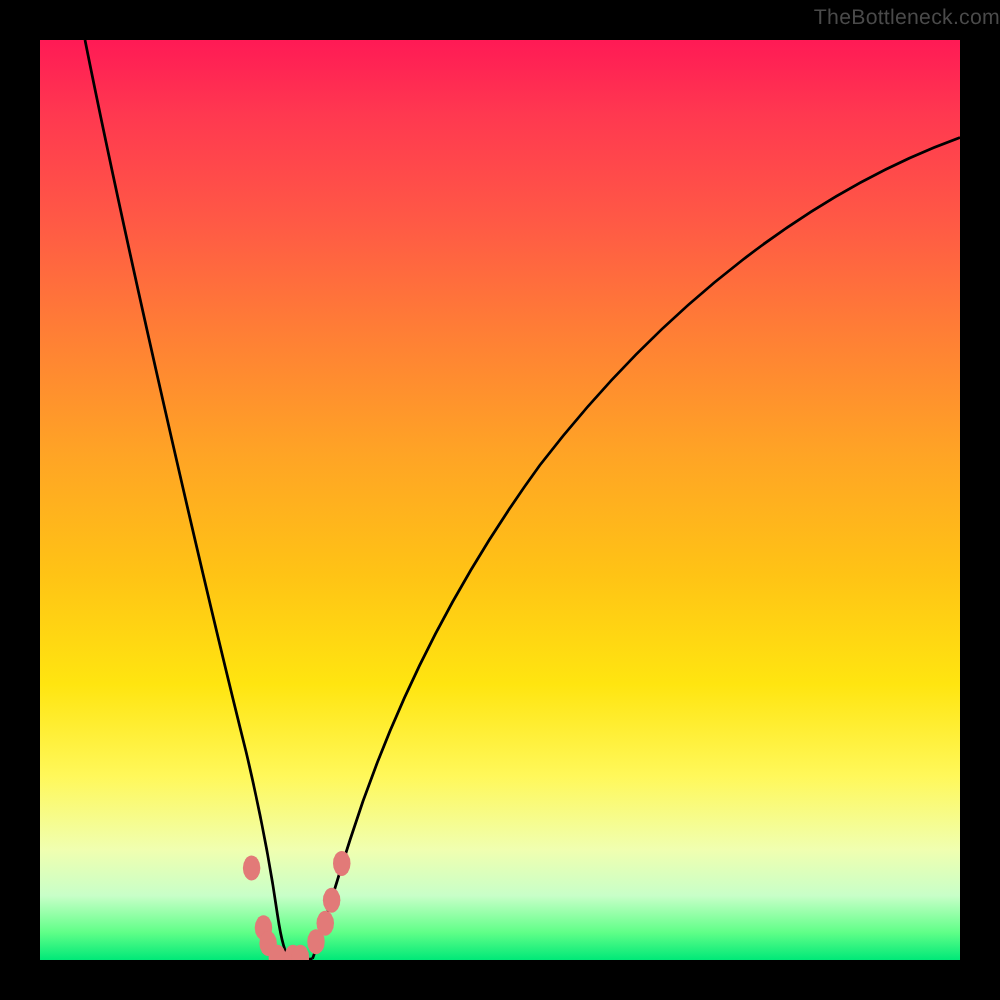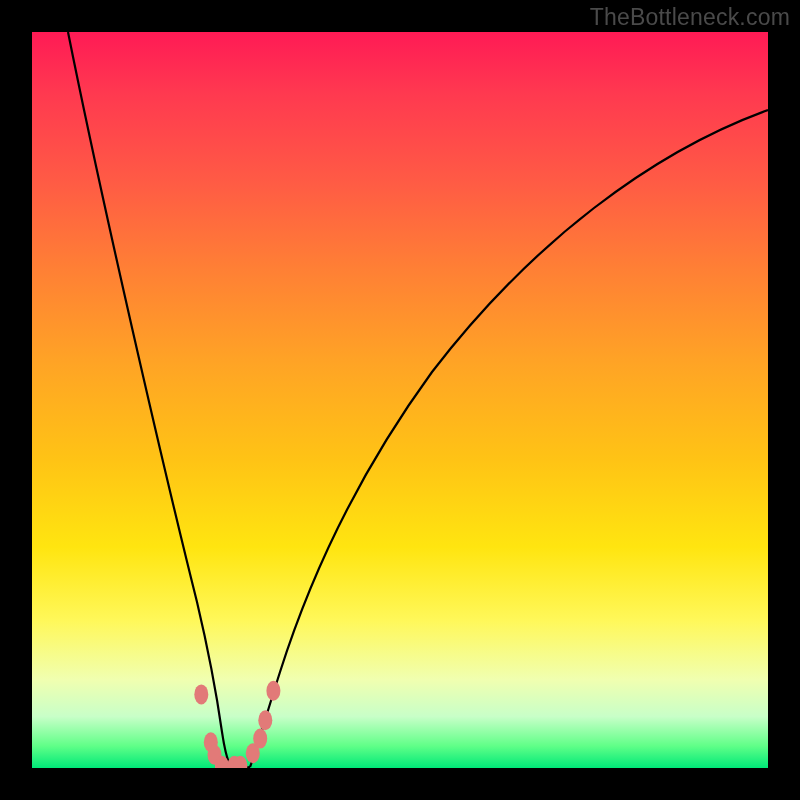--- a/index.html
+++ b/index.html
@@ -44,23 +44,23 @@
   svg.curve {
     position: absolute;
     top: 0;
     left: 0;
     width: 736px;
     height: 736px;
   }
   .watermark {
     position: absolute;
     top: 4px;
-    right: 10px;
+    right: 0;
     color: #4a4a4a;
-    font-size: 23px;
+    font-size: 17px;
     font-weight: 500;
     letter-spacing: 0.2px;
   }
 </style>
 </head>
 <body>
 
 <div class="frame">
   <div class="plot">
     <svg class="curve" viewBox="0 0 736 736" preserveAspectRatio="none">

